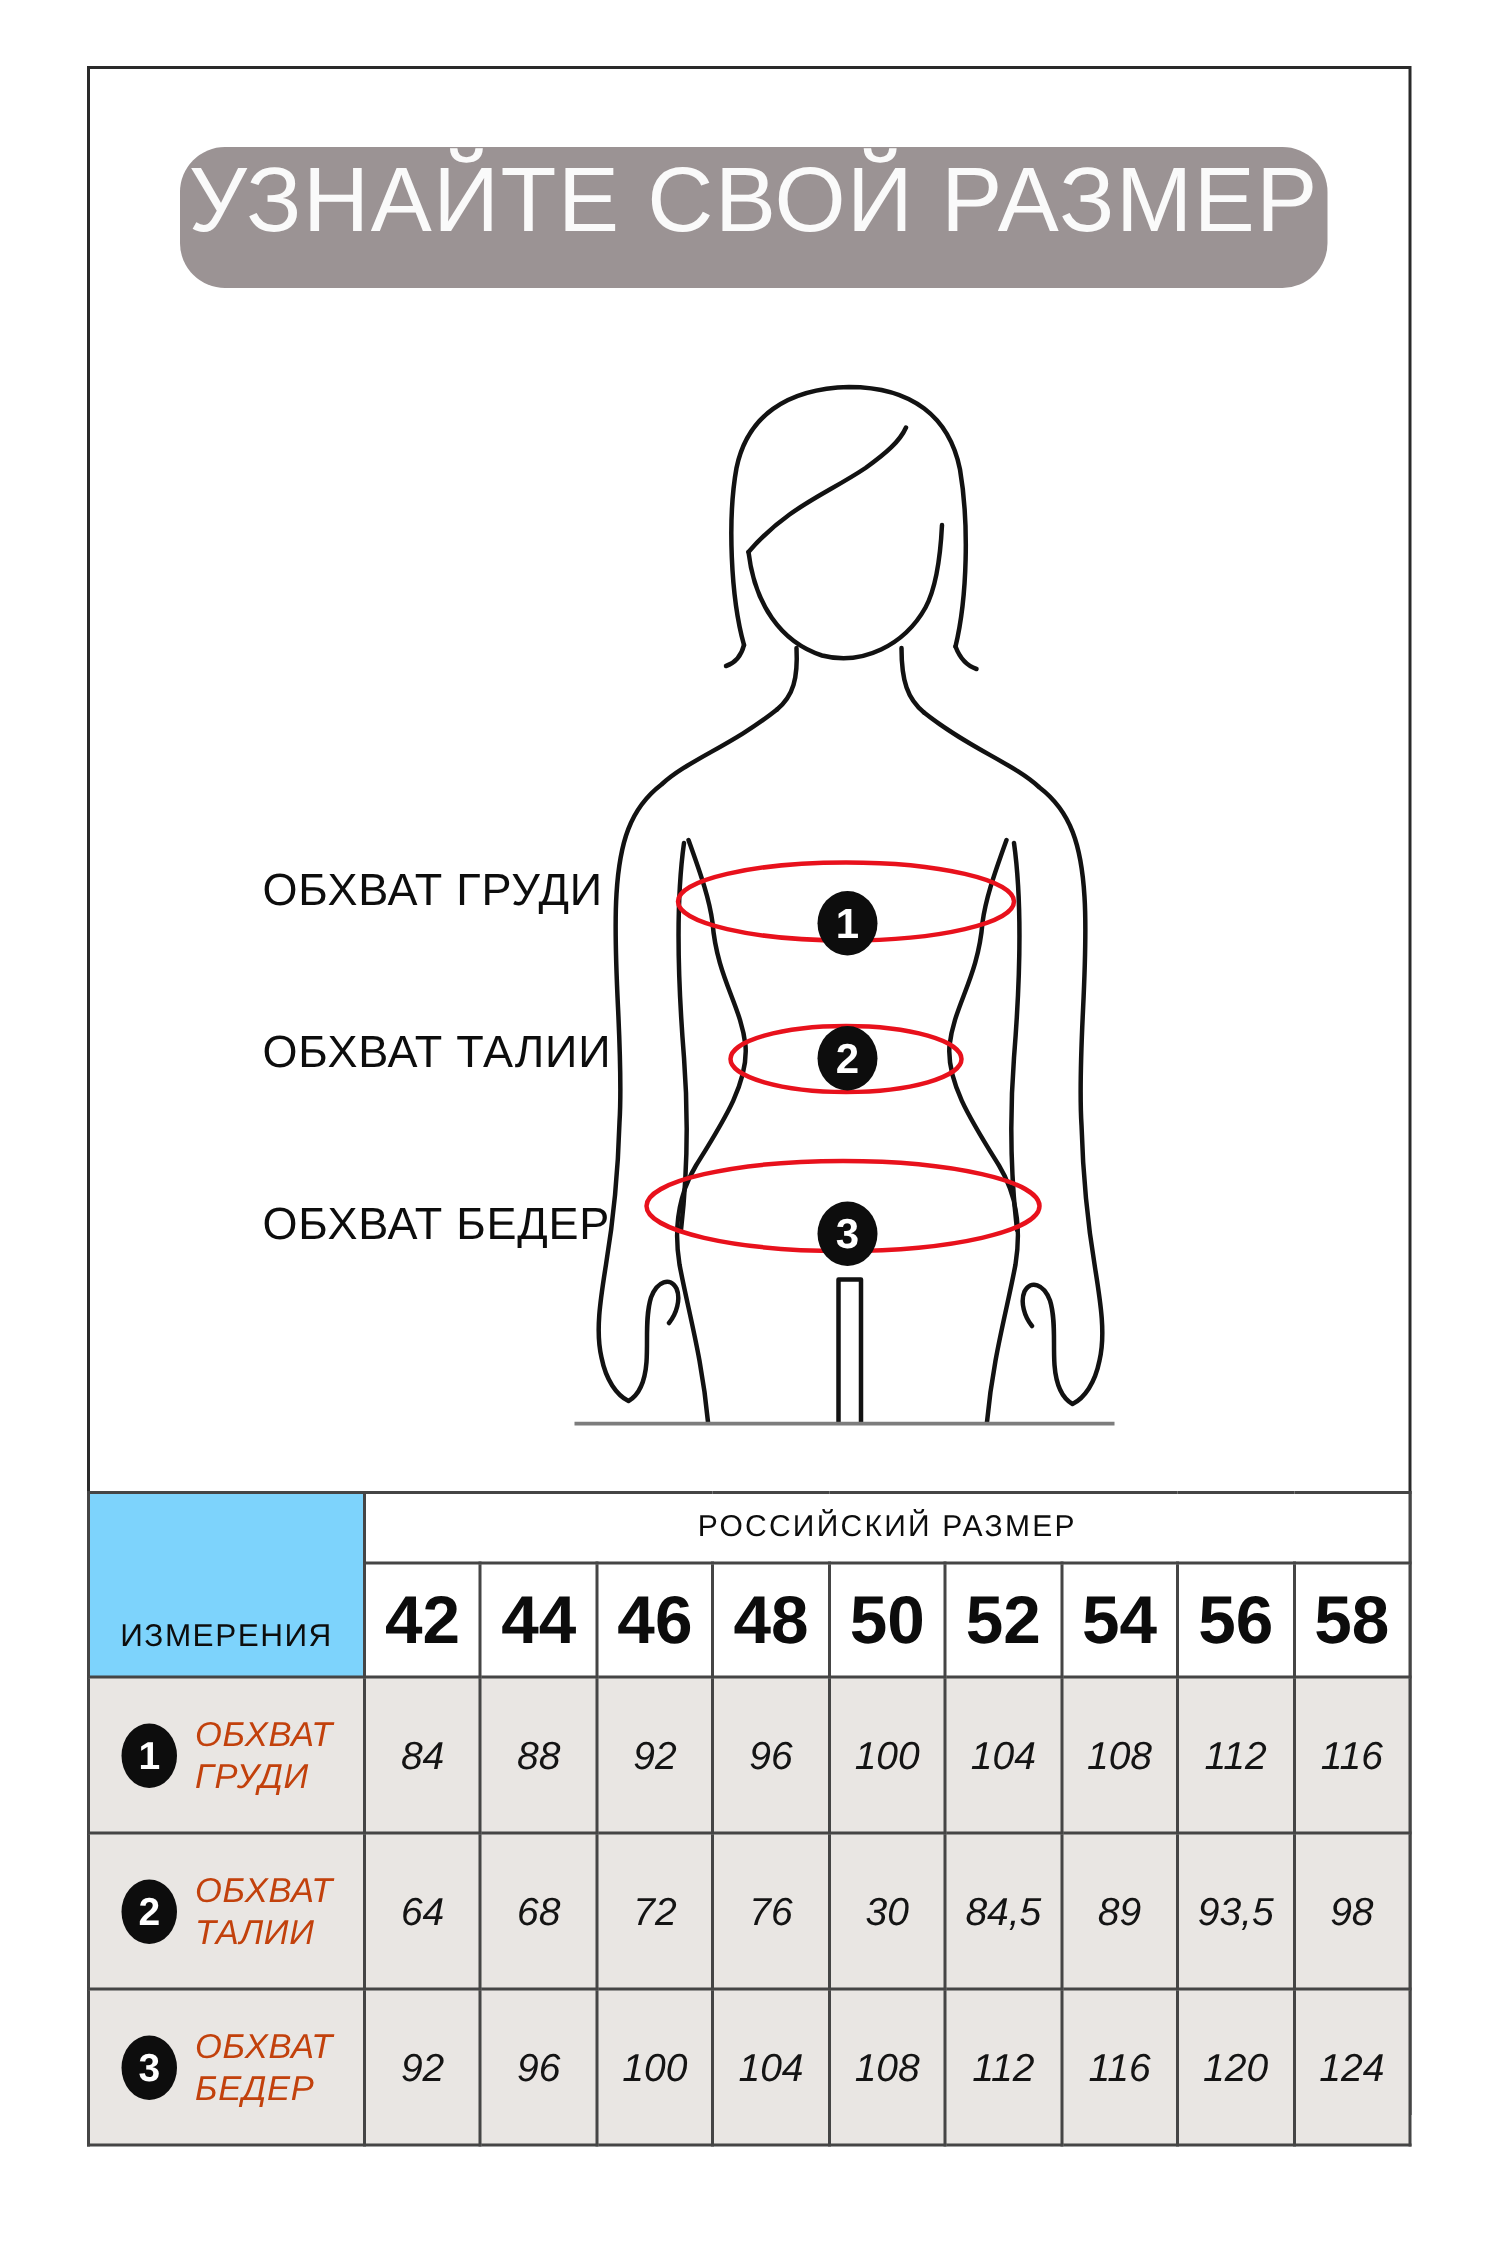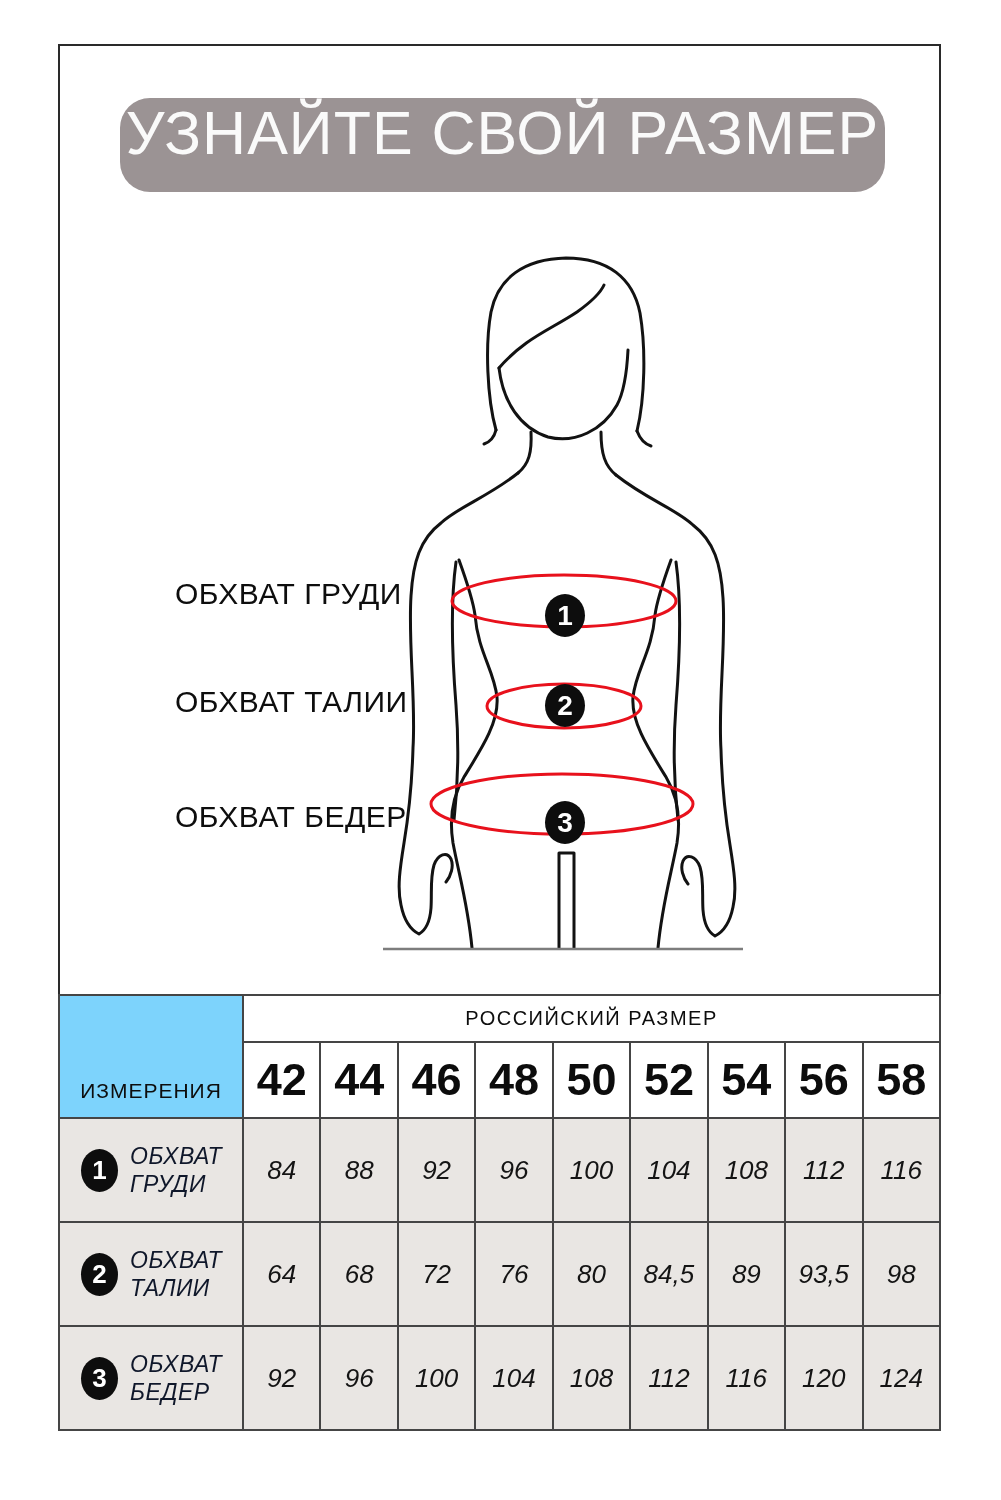--- a/index.html
+++ b/index.html
@@ -59,21 +59,21 @@
   th.size{font-size:45px;font-weight:bold;color:#0c0c0c;background:#ffffff;}
   .r-data td{background:#e9e6e3;}
   td.val{font-size:26px;font-style:italic;color:#141414;}
   td.lbl{text-align:left;}
   .lblwrap{display:flex;align-items:center;gap:12px;padding-left:10px;}
   .tbadge{
     flex:0 0 auto;width:37px;height:43px;border-radius:50%;
     background:#0d0d0d;color:#fff;font-weight:bold;font-size:26px;
     display:flex;align-items:center;justify-content:center;font-style:normal;
   }
-  .lbltext{font-size:23px;font-style:italic;line-height:28px;letter-spacing:.5px;color:#0f172a;}
+  .lbltext{font-size:23px;font-style:italic;line-height:28px;letter-spacing:.5px;color:#c2410c;}
   .lbltext span{display:block;}
 </style>
 </head>
 <body>
 
 <div class="stage">
 
   <div class="frame"></div>
 
   <div class="banner">
@@ -177,21 +177,21 @@
             <span class="lbltext">
               <span>ОБХВАТ</span>
               <span>ТАЛИИ</span>
             </span>
           </div>
         </td>
         <td class="val">64</td>
         <td class="val">68</td>
         <td class="val">72</td>
         <td class="val">76</td>
-        <td class="val">80</td>
+        <td class="val">30</td>
         <td class="val">84,5</td>
         <td class="val">89</td>
         <td class="val">93,5</td>
         <td class="val">98</td>
       </tr>
 
       <tr class="r-data">
         <td class="lbl">
           <div class="lblwrap">
             <span class="tbadge">3</span>

